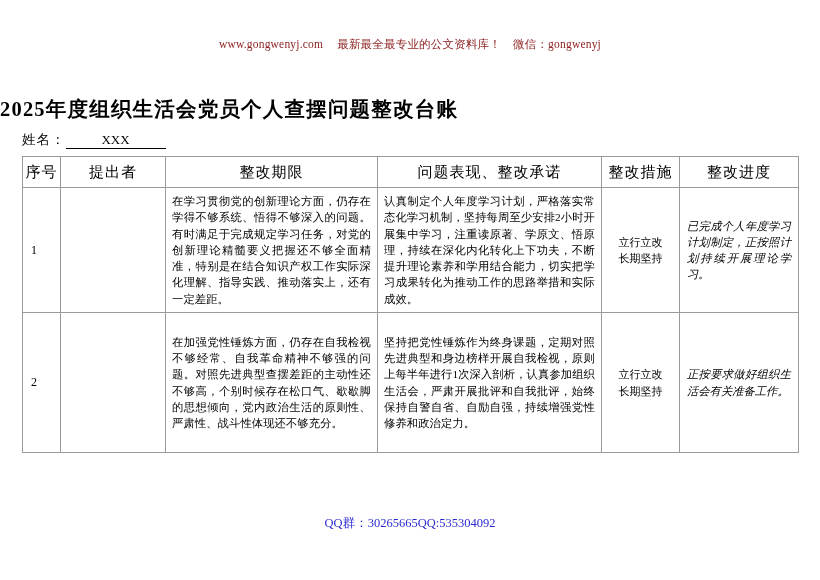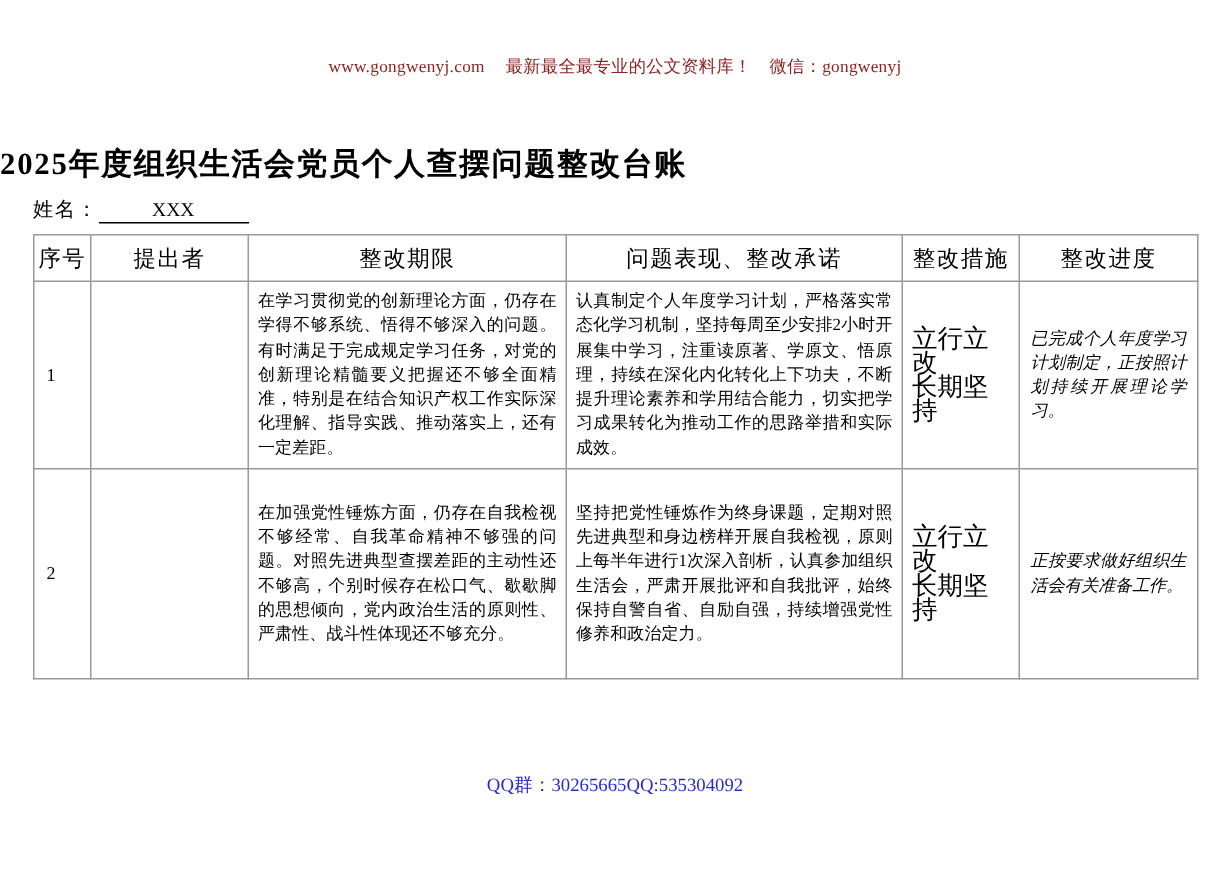--- a/index.html
+++ b/index.html
@@ -132,24 +132,24 @@
     padding: 4px 6px;
     font-size: 11.3px;
     line-height: 16.2px;
     text-align: justify;
     text-justify: inter-ideograph;
     vertical-align: middle;
     letter-spacing: 0.1px;
   }
   td.cell-limit {
     padding: 4px 6px;
-    font-size: 17px;
+    font-size: 11px;
     line-height: 16.2px;
     vertical-align: middle;
-    text-align: left;
+    text-align: center;
   }
   td.cell-limit .limit-line { display: block; }
   td.cell-prog {
     padding: 4px 7px;
     font-size: 11.3px;
     line-height: 16.2px;
     vertical-align: middle;
     text-align: justify;
     text-justify: inter-ideograph;
     font-style: italic;

